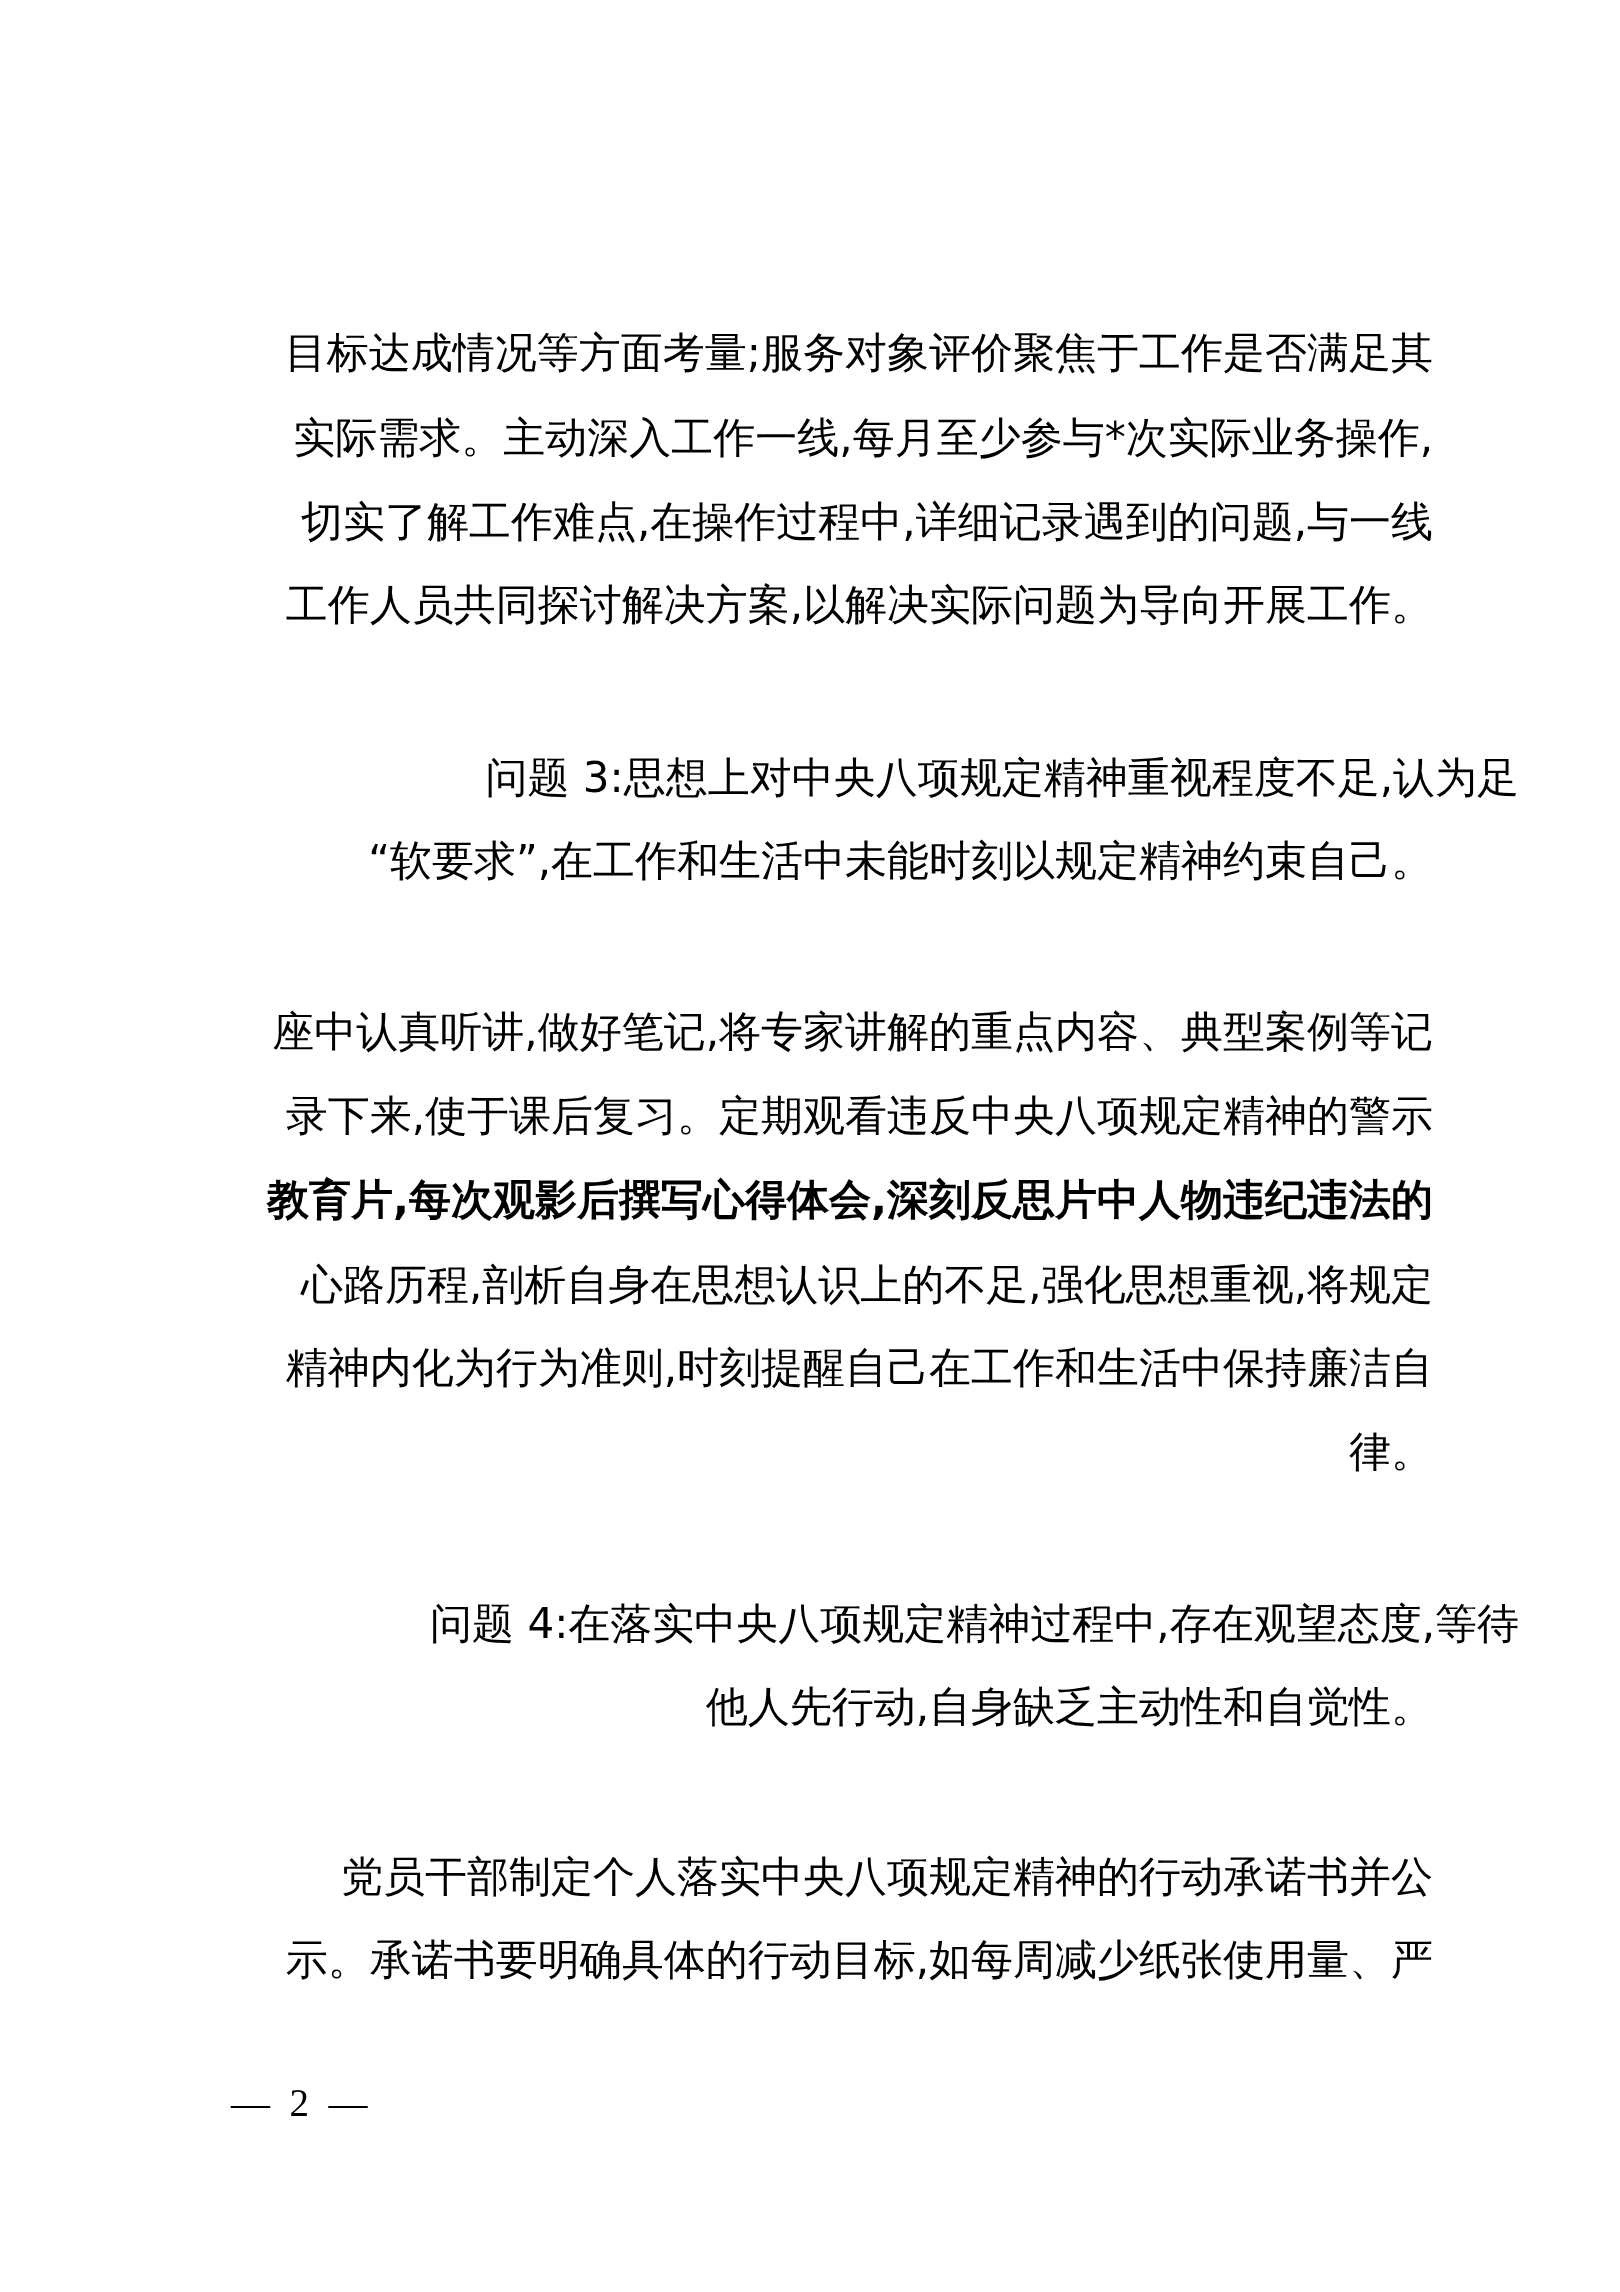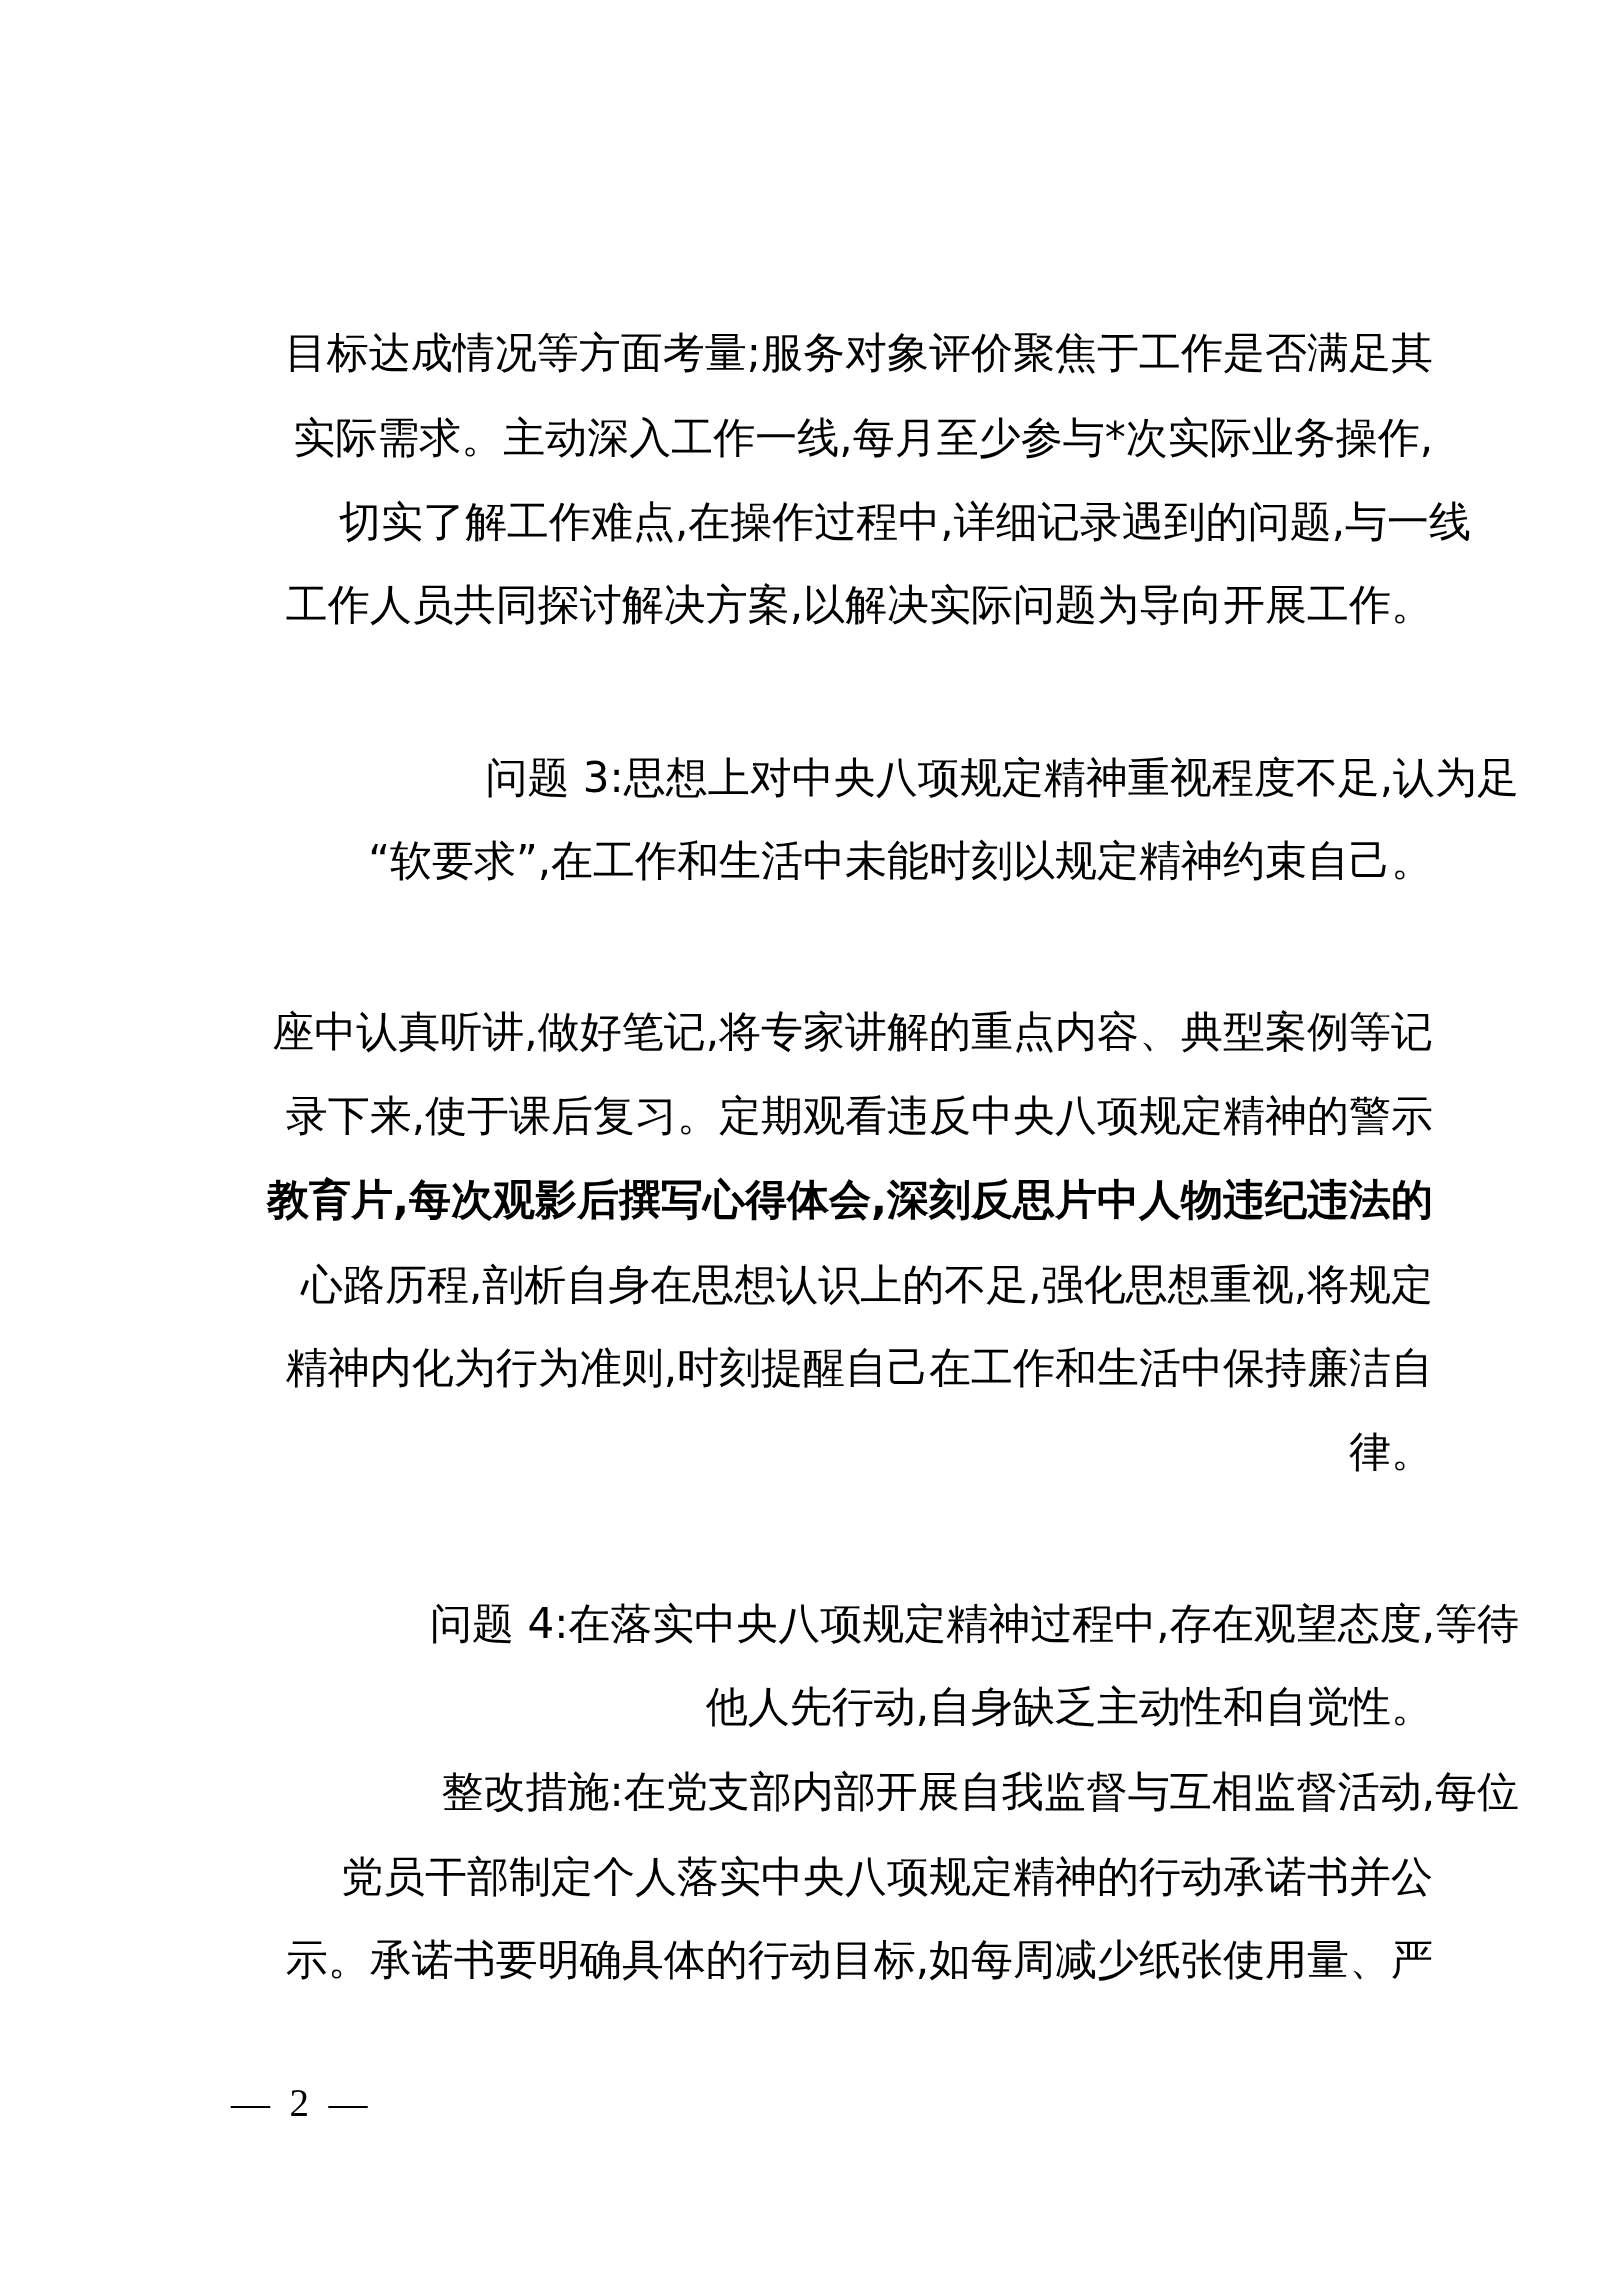--- a/index.html
+++ b/index.html
@@ -47,35 +47,34 @@
       white-space: pre;
     }
   </style>
 </head>
 <body>
 
 <div class="page">
 
   <div class="line" style="top:325px;">目标达成情况等方面考量;服务对象评价聚焦于工作是否满足其</div>
   <div class="line" style="top:410px;">实际需求。主动深入工作一线,每月至少参与*次实际业务操作,</div>
-  <div class="line" style="top:494px;margin-left:38px;">切实了解工作难点,在操作过程中,详细记录遇到的问题,与一线</div>
+  <div class="line" style="top:494px;">切实了解工作难点,在操作过程中,详细记录遇到的问题,与一线</div>
   <div class="line" style="top:577px;">工作人员共同探讨解决方案,以解决实际问题为导向开展工作。</div>
 
   <div class="line indent" style="top:750px;">问题 3:思想上对中央八项规定精神重视程度不足,认为足</div>
   <div class="line" style="top:833px;">“软要求”,在工作和生活中未能时刻以规定精神约束自己。</div>
 
   <div class="line" style="top:1004px;">座中认真听讲,做好笔记,将专家讲解的重点内容、典型案例等记</div>
   <div class="line" style="top:1088px;">录下来,使于课后复习。定期观看违反中央八项规定精神的警示</div>
   <div class="line" style="top:1172px;font-weight:bold;">教育片,每次观影后撰写心得体会,深刻反思片中人物违纪违法的</div>
   <div class="line" style="top:1257px;">心路历程,剖析自身在思想认识上的不足,强化思想重视,将规定</div>
   <div class="line" style="top:1340px;">精神内化为行为准则,时刻提醒自己在工作和生活中保持廉洁自</div>
   <div class="line" style="top:1424px;">律。</div>
 
   <div class="line indent" style="top:1596px;">问题 4:在落实中央八项规定精神过程中,存在观望态度,等待</div>
   <div class="line" style="top:1679px;">他人先行动,自身缺乏主动性和自觉性。</div>
 
-  <div class="line indent" style="top:1764px;">整改措施:在党支部内部开展自我监督与互相监督活动,每位</div>
   <div class="line" style="top:1849px;">党员干部制定个人落实中央八项规定精神的行动承诺书并公</div>
   <div class="line" style="top:1932px;">示。承诺书要明确具体的行动目标,如每周减少纸张使用量、严</div>
 
   <div class="footer">—  2  —</div>
 </div>
 
 
 </body></html>

